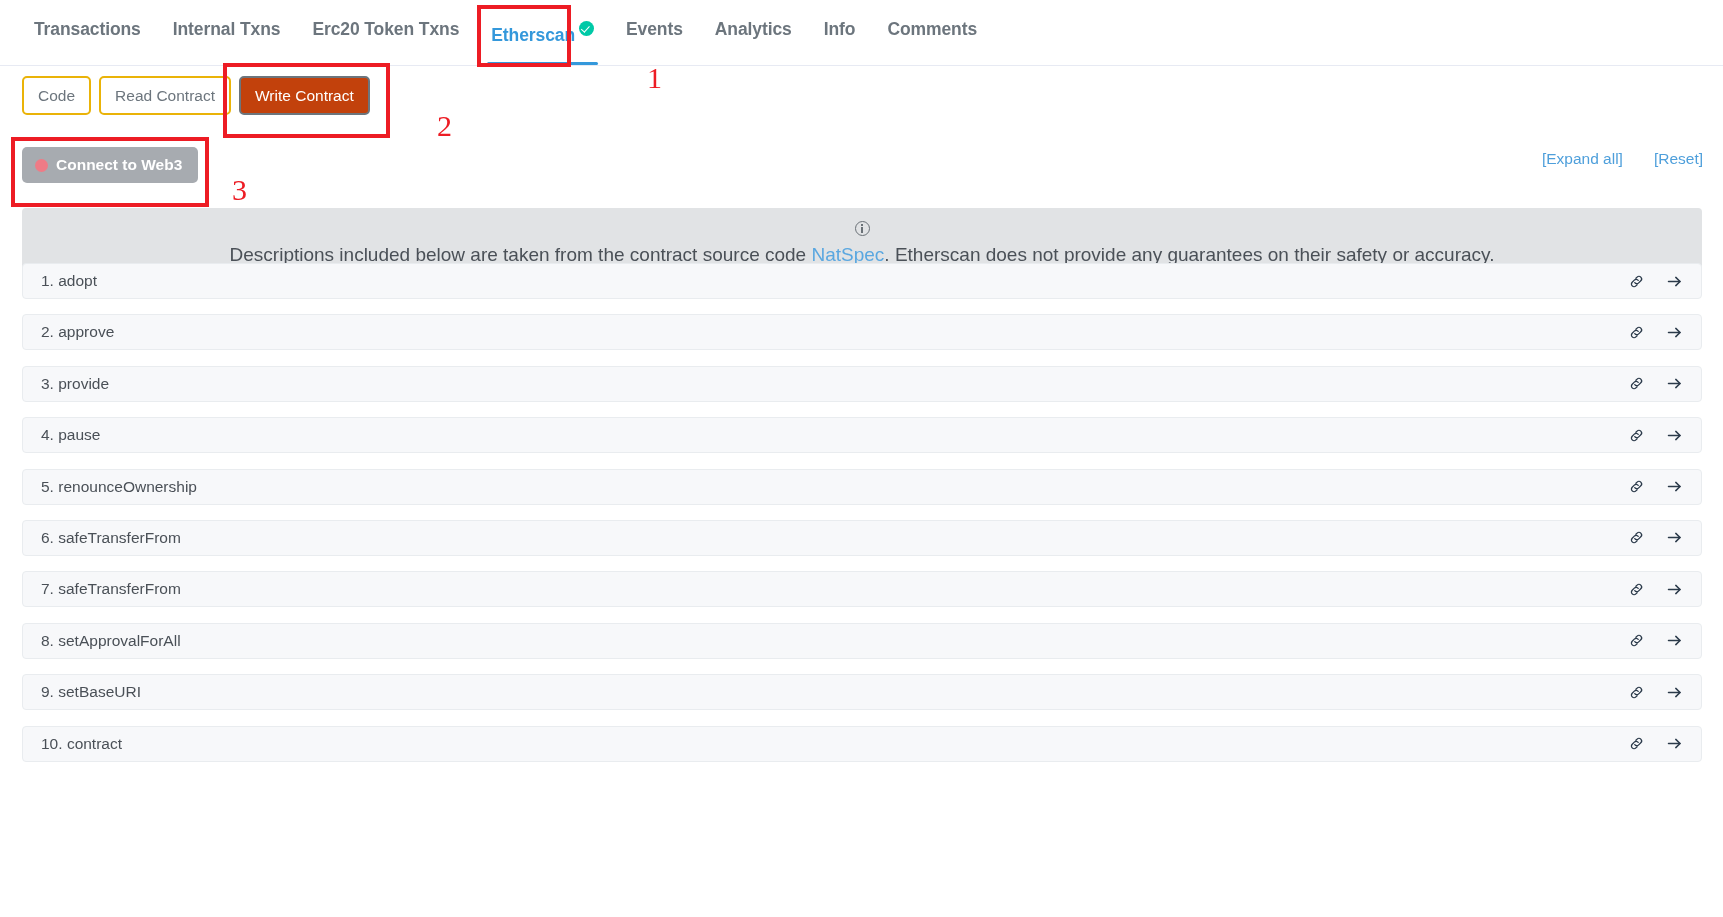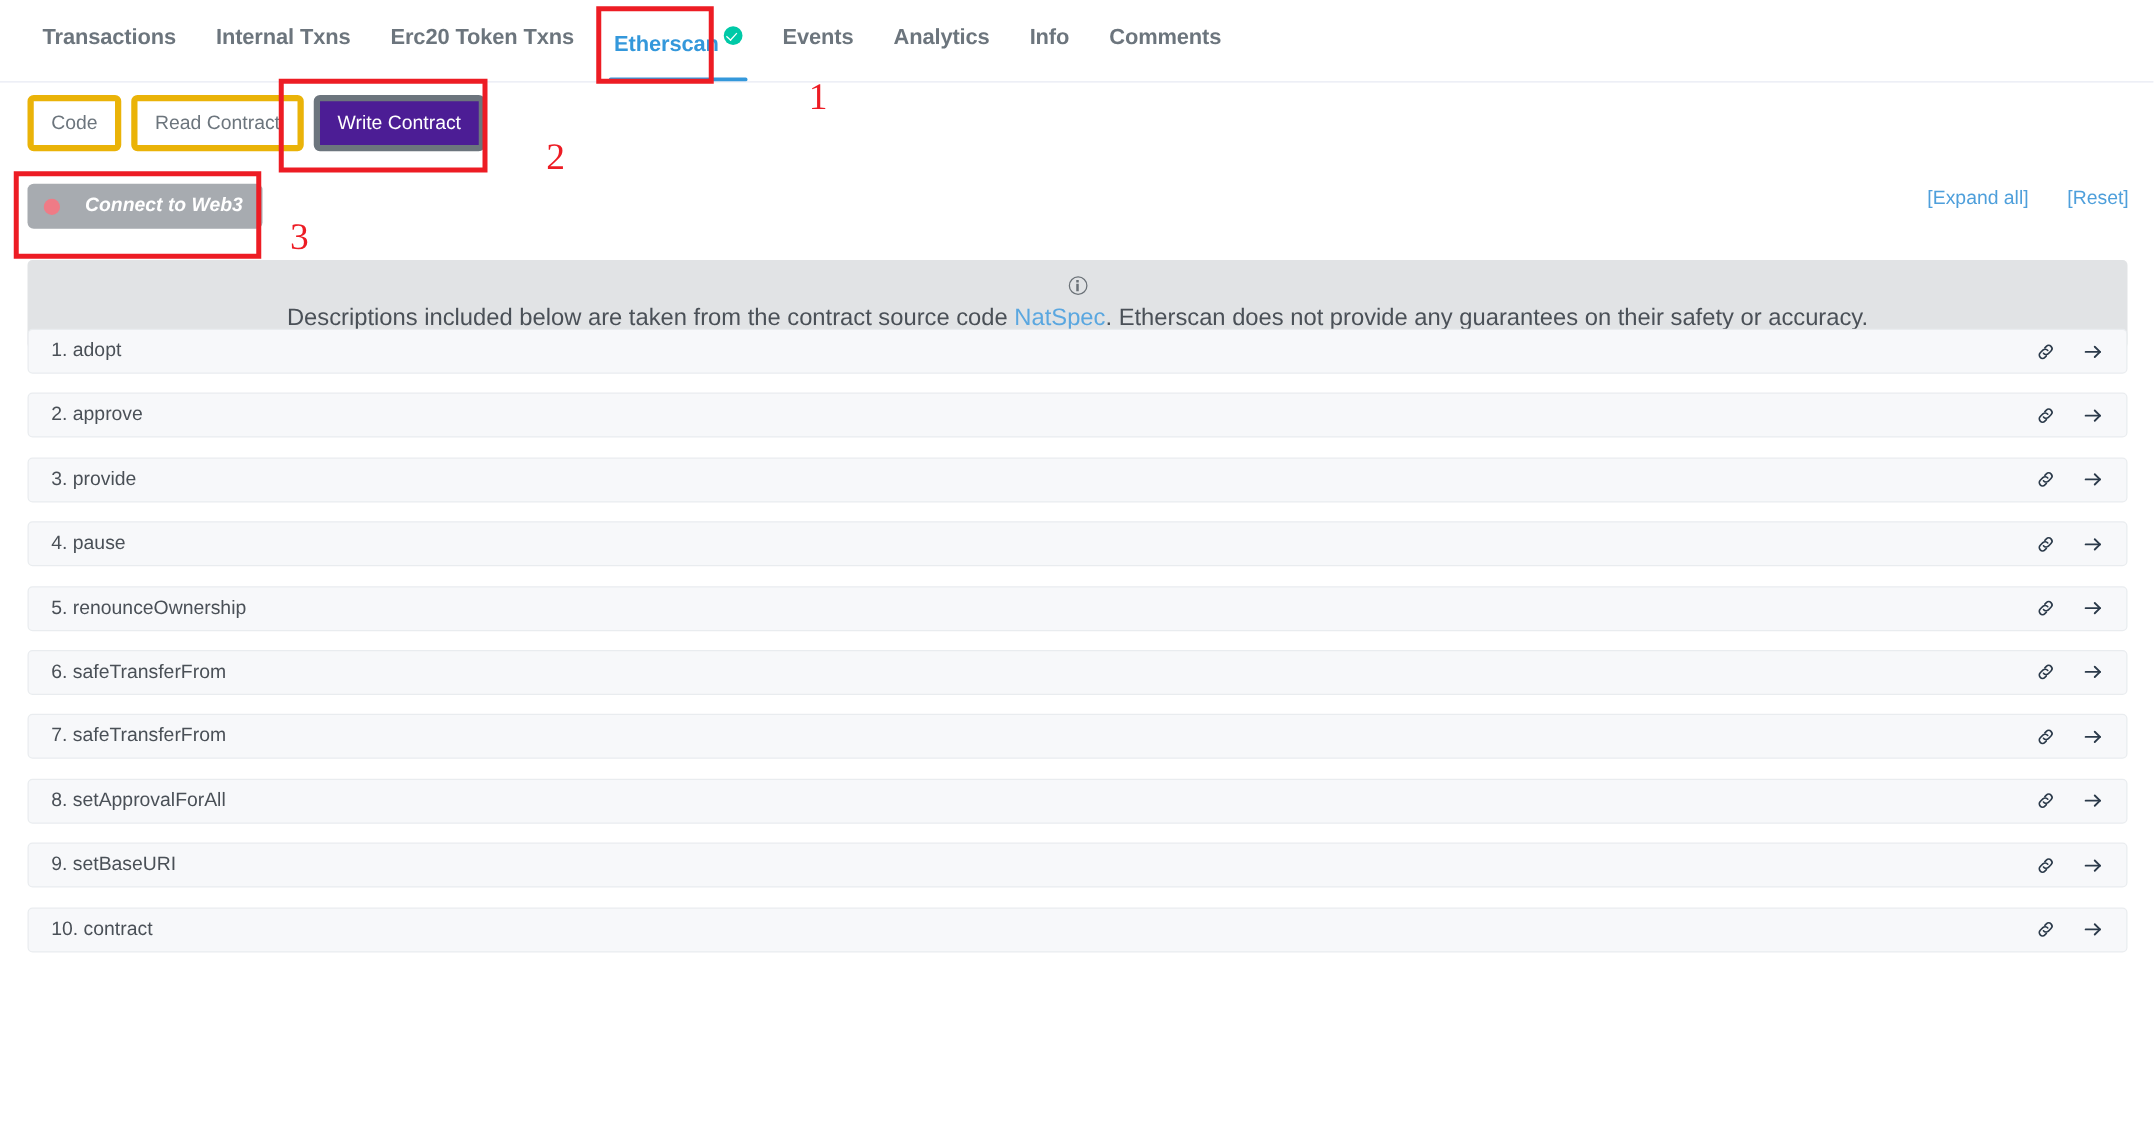--- a/index.html
+++ b/index.html
@@ -71,50 +71,49 @@
     position: absolute;
     left: 22px; top: 76px;
     display: flex;
     gap: 8px;
     align-items: center;
   }
   .subtab {
     font-size: 15.5px;
     color: #6c757d;
     background: #ffffff;
-    border: 5px solid #eab308;
+    border: 2px solid #eab308;
     border-radius: 5px;
     padding: 8px 14px;
     line-height: 1.25;
     cursor: pointer;
     white-space: nowrap;
   }
   .subtab.active {
-    background: #4c1d95;
+    background: #c2410c;
     border-color: #6c757d;
     color: #ffffff;
   }
 
   
   .connect-btn {
     position: absolute;
     left: 22px; top: 147px;
     background: #a7abb0;
     border: none;
     border-radius: 5px;
     color: #ffffff;
     font-size: 15.5px;
     font-weight: 700;
     padding: 9px 16px 9px 13px;
     display: flex;
     align-items: center;
-    gap: 20px;
+    gap: 8px;
     cursor: pointer;
     font-family: "Liberation Sans", sans-serif;
-    font-style: italic;
   }
   .connect-dot {
     width: 13px; height: 13px;
     border-radius: 50%;
     background: #ef7b86;
     display: inline-block;
     flex: 0 0 auto;
   }
 
   

